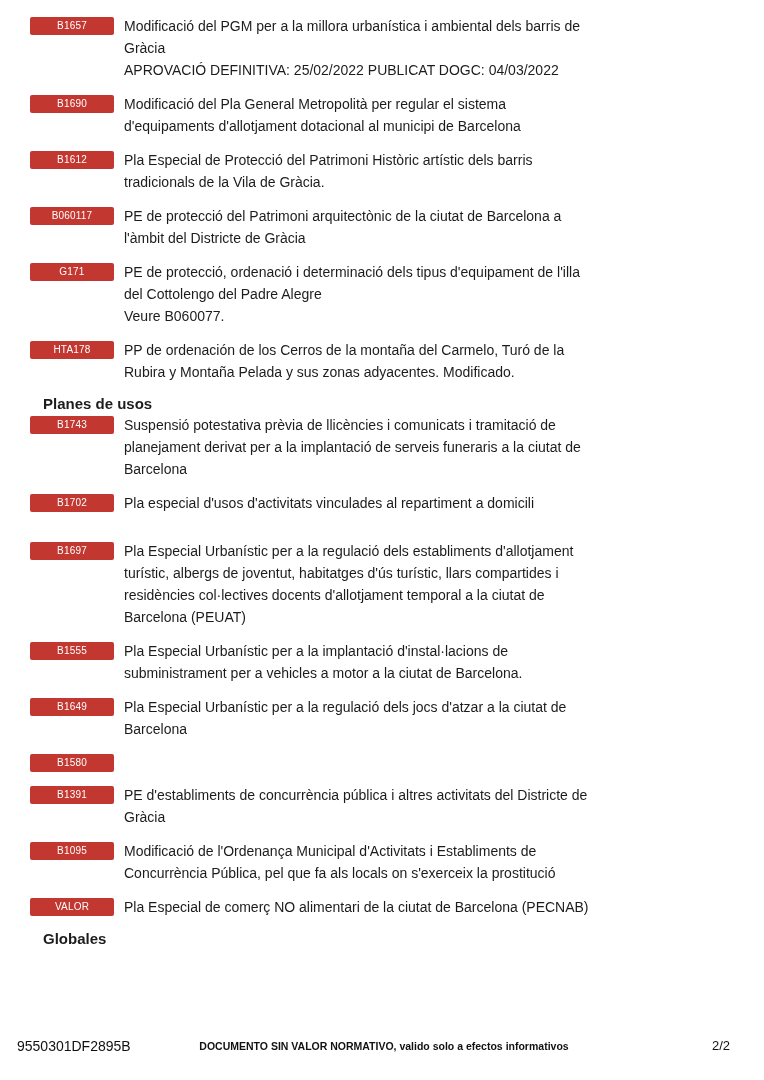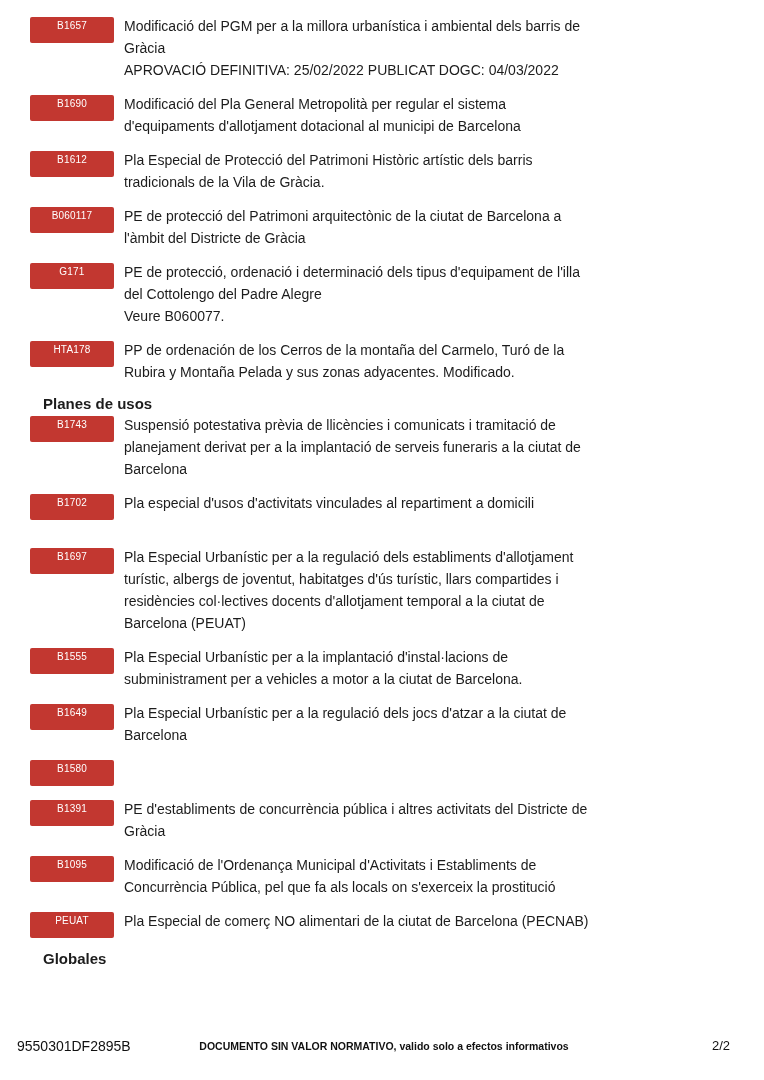--- a/index.html
+++ b/index.html
@@ -11,21 +11,21 @@
     font-family: "Liberation Sans", sans-serif;
     color: var(--ink);
     position: relative;
     overflow: hidden;
   }
   .content { padding: 15px 28px 0 30px; }
   .row { display: flex; align-items: flex-start; margin-bottom: 12px; }
   .row.gap-lg { margin-bottom: 26px; }
   .badge {
     flex: 0 0 84px;
-    height: 26px;
+    height: 18px;
     margin-top: 2px;
     margin-right: 10px;
     background: var(--accent);
     color: #ffffff;
     font-size: 10px;
     line-height: 18px;
     text-align: center;
     border-radius: 2px;
     letter-spacing: 0.2px;
     cursor: pointer;
@@ -176,21 +176,21 @@
 
   <div class="row">
     <span class="badge">B1095</span>
     <div class="textcol">
       <p class="para">Modificació de l'Ordenança Municipal d'Activitats i Establiments de
 Concurrència Pública, pel que fa als locals on s'exerceix la prostitució</p>
     </div>
   </div>
 
   <div class="row">
-    <span class="badge">PEUAT</span>
+    <span class="badge">VALOR</span>
     <div class="textcol">
       <p class="para">Pla Especial de comerç NO alimentari de la ciutat de Barcelona (PECNAB)</p>
     </div>
   </div>
 
   <h2 class="section-heading globales">Globales</h2>
 
 </div>
 
 <div class="footer">

